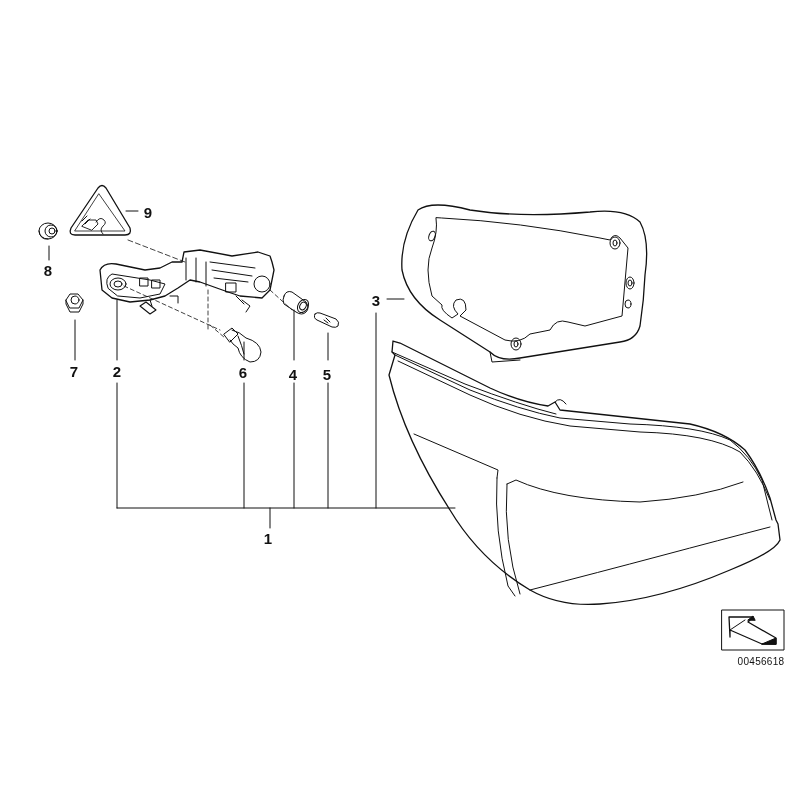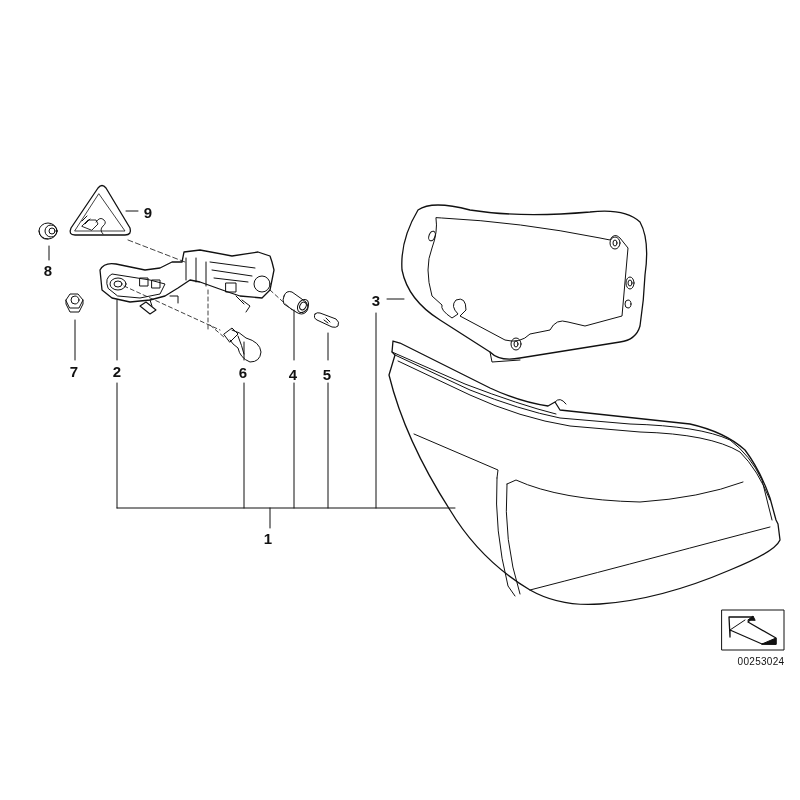--- a/index.html
+++ b/index.html
@@ -146,13 +146,13 @@
 <div class="callout" style="left:268px; top:538px;">1</div>
 <div class="callout" style="left:117px; top:371px;">2</div>
 <div class="callout" style="left:376px; top:300px;">3</div>
 <div class="callout" style="left:293px; top:374px;">4</div>
 <div class="callout" style="left:327px; top:374px;">5</div>
 <div class="callout" style="left:243px; top:372px;">6</div>
 <div class="callout" style="left:74px; top:371px;">7</div>
 <div class="callout" style="left:48px; top:270px;">8</div>
 <div class="callout" style="left:148px; top:212px;">9</div>
 
-<div class="ref-number">00253024</div>
+<div class="ref-number">00456618</div>
 
 </body></html>

